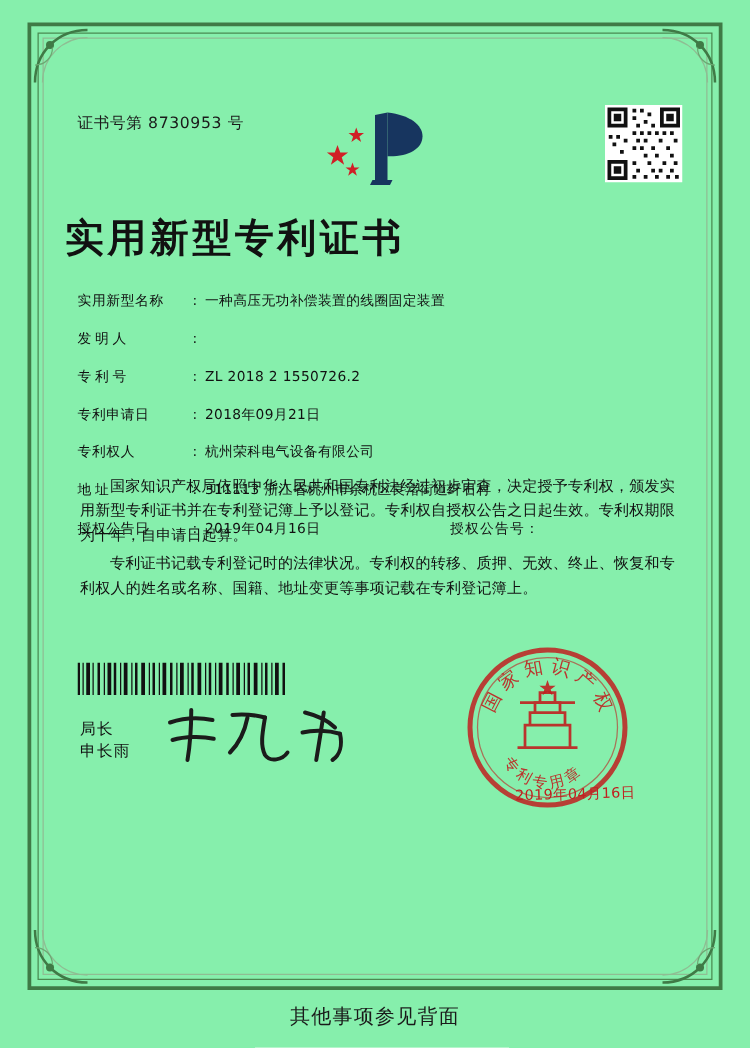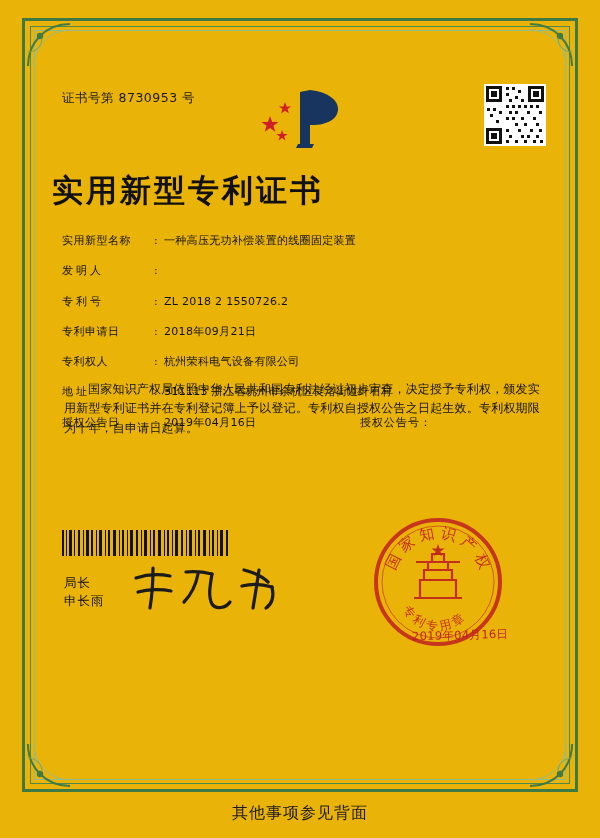--- a/index.html
+++ b/index.html
@@ -10,21 +10,21 @@
     width: 600px;
     height: 838px;
     background: #ffffff;
     font-family: "DejaVu Sans", "Liberation Sans", sans-serif;
     overflow: hidden;
   }
   .page {
     position: relative;
     width: 600px;
     height: 838px;
-    background: #eab308;
+    background: #86efac;
     box-sizing: border-box;
   }
   
   .frame-outer {
     position: absolute;
     left: 22px;
     top: 18px;
     right: 22px;
     bottom: 46px;
     border: 3px solid #3f7a46;
@@ -399,20 +399,21 @@
         <div class="field-label tight">授权公告日</div>
         <div class="field-colon">:</div>
         <div class="field-value">2019年04月16日</div>
         <div class="second-label">授权公告号：</div>
       </div>
 
     </div>
 
     <div class="paragraphs">
       <p>国家知识产权局依照中华人民共和国专利法经过初步审查，决定授予专利权，颁发实用新型专利证书并在专利登记簿上予以登记。专利权自授权公告之日起生效。专利权期限为十年，自申请日起算。</p>
+      <p>专利证书记载专利登记时的法律状况。专利权的转移、质押、无效、终止、恢复和专利权人的姓名或名称、国籍、地址变更等事项记载在专利登记簿上。</p>
     </div>
 
     <div class="barcode">
       <svg width="168" height="26" viewBox="0 0 168 26">
         <g fill="#111">
           <rect x="0" y="0" width="2" height="26"></rect>
             <rect x="4" y="0" width="1" height="26"></rect>
           <rect x="7" y="0" width="3" height="26"></rect>
             <rect x="12" y="0" width="1" height="26"></rect>
           <rect x="16" y="0" width="2" height="26"></rect>

